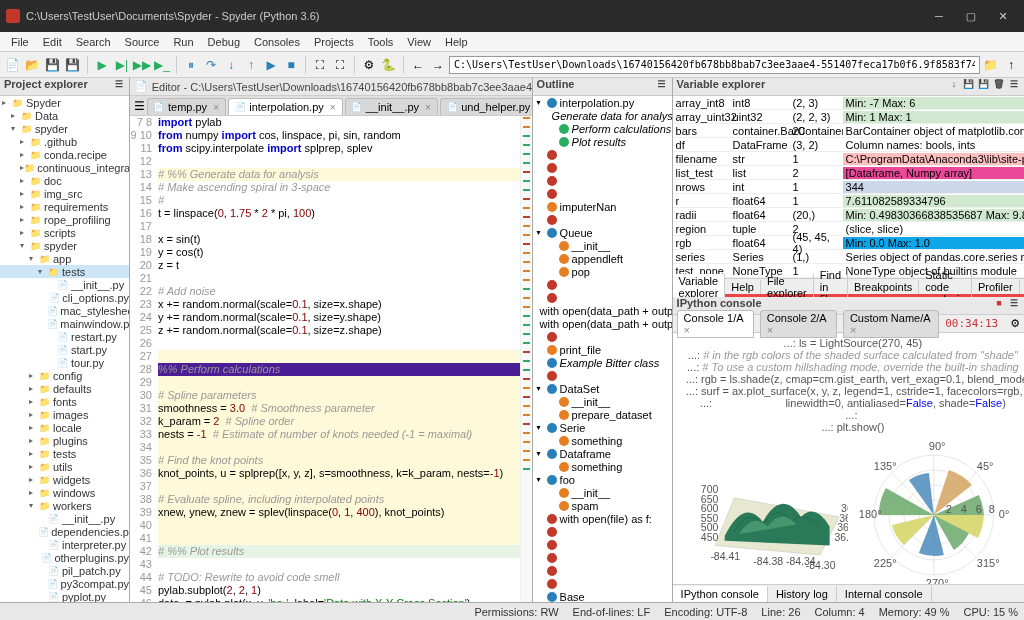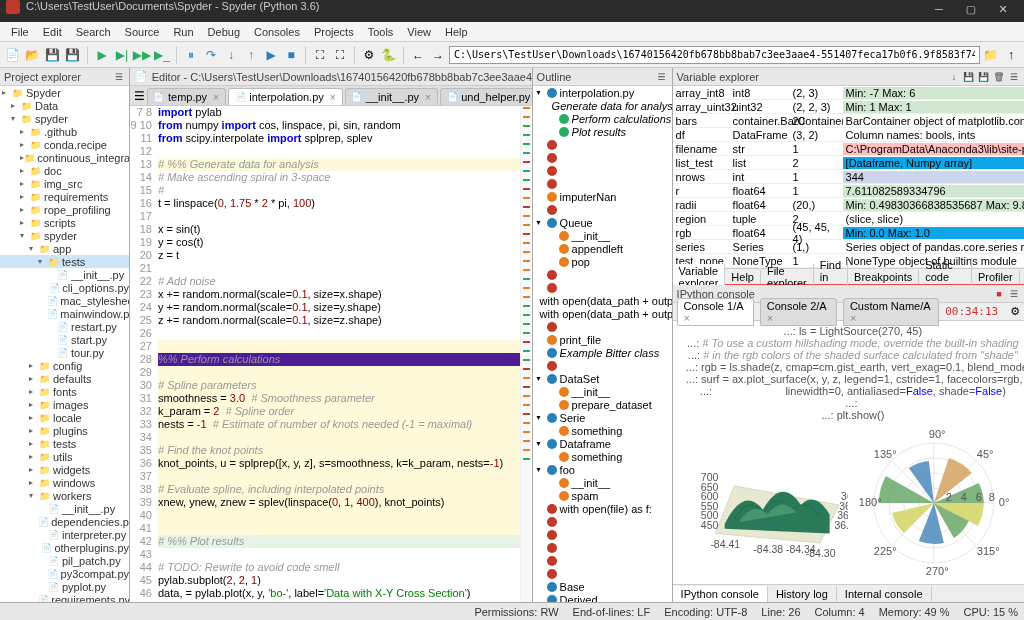--- a/index.html
+++ b/index.html
@@ -1,29 +1,29 @@
 <!DOCTYPE html>
 <html><head>
 <meta charset="utf-8">
 <style>
 * { margin: 0; padding: 0; box-sizing: border-box; font-family: "Segoe UI", Tahoma, sans-serif; font-size: 11px; }
 body { background: #f0f0f0; width: 1024px; height: 620px; overflow: hidden; display: flex; flex-direction: column; }
-.titlebar { background: #2b2b2b; color: #ccc; height: 22px; display: flex; align-items: flex-start; padding: 0 6px; }
+.titlebar { background: #2b2b2b; color: #ccc; height: 32px; display: flex; align-items: center; padding: 0 6px; }
 .titlebar .icon { width: 14px; height: 14px; background: #c0392b; border-radius: 2px; margin-right: 6px; }
 .titlebar .title { flex: 1; font-size: 11px; }
 .winbtns { display: flex; gap: 2px; }
 .winbtn { width: 30px; height: 18px; display: flex; align-items: center; justify-content: center; color: #ccc; font-size: 11px; }
 .menubar { background: #f5f5f5; border-bottom: 1px solid #ccc; height: 20px; display: flex; align-items: center; padding: 0 4px; }
 .menubar span { padding: 2px 7px; font-size: 11px; color: #333; }
 .toolbar { background: #f0f0f0; border-bottom: 1px solid #ccc; height: 26px; display: flex; align-items: center; padding: 0 4px; gap: 2px; overflow: hidden; }
 .tbtn { width: 18px; height: 18px; display: flex; align-items: center; justify-content: center; font-size: 12px; border-radius: 2px; }
 .divider { width: 1px; height: 18px; background: #ccc; margin: 0 3px; }
 .path-input { flex: 1; min-width: 0; height: 18px; border: 1px solid #999; background: #fff; font-size: 10px; padding: 0 4px; font-family: Consolas, monospace; }
 .main { flex: 1; display: flex; min-height: 0; }
-.pane-header { background: #e8e8e8; border-bottom: 1px solid #ccc; height: 18px; display: flex; align-items: center; padding: 0 4px; font-size: 10px; color: #444; }
+.pane-header { background: #e8e8e8; border-bottom: 1px solid #ccc; height: 18px; display: flex; padding: 0 4px; font-size: 10px; color: #444; font-weight: bold; }
 .pane-header .spacer { flex: 1; }
 .pane-header .ico { width: 12px; height: 12px; margin-left: 3px; font-size: 9px; display: flex; align-items: center; justify-content: center; }
 
 .proj { width: 130px; border-right: 1px solid #aaa; display: flex; flex-direction: column; background: #fff; }
 .tree { flex: 1; overflow: hidden; font-size: 10px; color: #333; }
 .tree-row { display: flex; align-items: center; height: 13px; white-space: nowrap; padding-left: 2px; }
 .tree-row .arr { width: 10px; font-size: 8px; color: #666; }
 .tree-row .fi { width: 12px; font-size: 9px; margin-right: 2px; }
 
 .editor { flex: 1.6; border-right: 1px solid #aaa; display: flex; flex-direction: column; min-width: 0; }
@@ -46,21 +46,21 @@
 .margins { width: 12px; background: #f8f8f8; border-left: 1px solid #eee; }
 .margins div { height: 2px; margin: 1px 2px; }
 
 .outline { width: 140px; border-right: 1px solid #aaa; display: flex; flex-direction: column; background: #fff; }
 .ol-body { flex: 1; overflow: hidden; font-size: 10px; }
 .ol-row { display: flex; align-items: center; height: 13px; padding-left: 2px; white-space: nowrap; }
 .ol-row .dot { width: 10px; height: 10px; border-radius: 50%; margin-right: 3px; font-size: 7px; display: flex; align-items: center; justify-content: center; color: #fff; }
 .dot-r { background: #c0392b; } .dot-g { background: #27ae60; } .dot-o { background: #e67e22; } .dot-b { background: #2980b9; }
 
 .right { flex: 1.4; display: flex; flex-direction: column; min-width: 0; }
-.varexp { flex: 0 0 auto; border-bottom: 1px solid #ef4444; display: flex; flex-direction: column; background: #fff; }
+.varexp { flex: 0 0 auto; border-bottom: 3px solid #ef4444; display: flex; flex-direction: column; background: #fff; }
 .vtable { font-size: 10px; }
 .vhead, .vrow { display: flex; border-bottom: 1px solid #eee; height: 14px; align-items: center; }
 .vhead { background: #eee; border-bottom: 1px solid #ccc; }
 .vc-name { width: 60px; padding-left: 3px; }
 .vc-type { width: 60px; }
 .vc-size { width: 50px; }
 .vc-val { flex: 1; padding-left: 3px; overflow: hidden; white-space: nowrap; }
 .subtabs { background: #eee; border-top: 1px solid #ccc; height: 16px; display: flex; align-items: center; font-size: 9px; }
 .subtabs span { padding: 1px 6px; border-right: 1px solid #ccc; }
 .ipy { flex: 1; display: flex; flex-direction: column; background: #fff; min-height: 0; }
@@ -853,21 +853,21 @@
             <div class="vrow">
               <div class="vc-name">filename</div>
               <div class="vc-type">str</div>
               <div class="vc-size">1</div>
               <div class="vc-val" style="background:#ffbfbf">C:\ProgramData\Anaconda3\lib\site-packa…</div>
             </div>
             <div class="vrow">
               <div class="vc-name">list_test</div>
               <div class="vc-type">list</div>
               <div class="vc-size">2</div>
-              <div class="vc-val" style="background:#0ea5e9">[Dataframe, Numpy array]</div>
+              <div class="vc-val" style="background:#ec4899">[Dataframe, Numpy array]</div>
             </div>
             <div class="vrow">
               <div class="vc-name">nrows</div>
               <div class="vc-type">int</div>
               <div class="vc-size">1</div>
               <div class="vc-val" style="background:#cdd7ec">344</div>
             </div>
             <div class="vrow">
               <div class="vc-name">r</div>
               <div class="vc-type">float64</div>
@@ -928,22 +928,22 @@
       <div class="ipy-tabs" id="ipy-tabs">
           <span class="ipy-tab active">Console 1/A <span style="color:#888">×</span></span>
           <span class="ipy-tab">Console 2/A <span style="color:#888">×</span></span>
           <span class="ipy-tab">Custom Name/A <span style="color:#888">×</span></span>
           <span class="timer">00:34:13</span>
           <span style="margin-left: 6px;">⚙</span>
         </div>
       <div class="ipy-body">
         <div id="ipy-lines">
             <div class="row">   ...: ls = LightSource(270, 45)</div>
+            <div class="row">   ...: <span style="color:#999;font-style:italic"># in the rgb colors of the shaded surface calculated from "shade"</span></div>
             <div class="row">   ...: <span style="color:#999;font-style:italic"># To use a custom hillshading mode, override the built-in shading</span></div>
-            <div class="row">   ...: <span style="color:#999;font-style:italic"># in the rgb colors of the shaded surface calculated from "shade"</span></div>
             <div class="row">   ...: rgb = ls.shade(z, cmap=cm.gist_earth, vert_exag=0.1, blend_mode=)</div>
             <div class="row">   ...: surf = ax.plot_surface(x, y, z, legend=1, cstride=1, facecolors=rgb,</div>
             <div class="row">   ...:                        linewidth=0, antialiased=<span style="color:#00f">False</span>, shade=<span style="color:#00f">False</span>)</div>
             <div class="row">   ...: </div>
             <div class="row">   ...: plt.show()</div>
           </div>
         <div class="plot-area">
           <div class="surf3d">
             <svg viewBox="0 0 180 155" width="100%" height="100%">
               <g transform="translate(20,10)">

